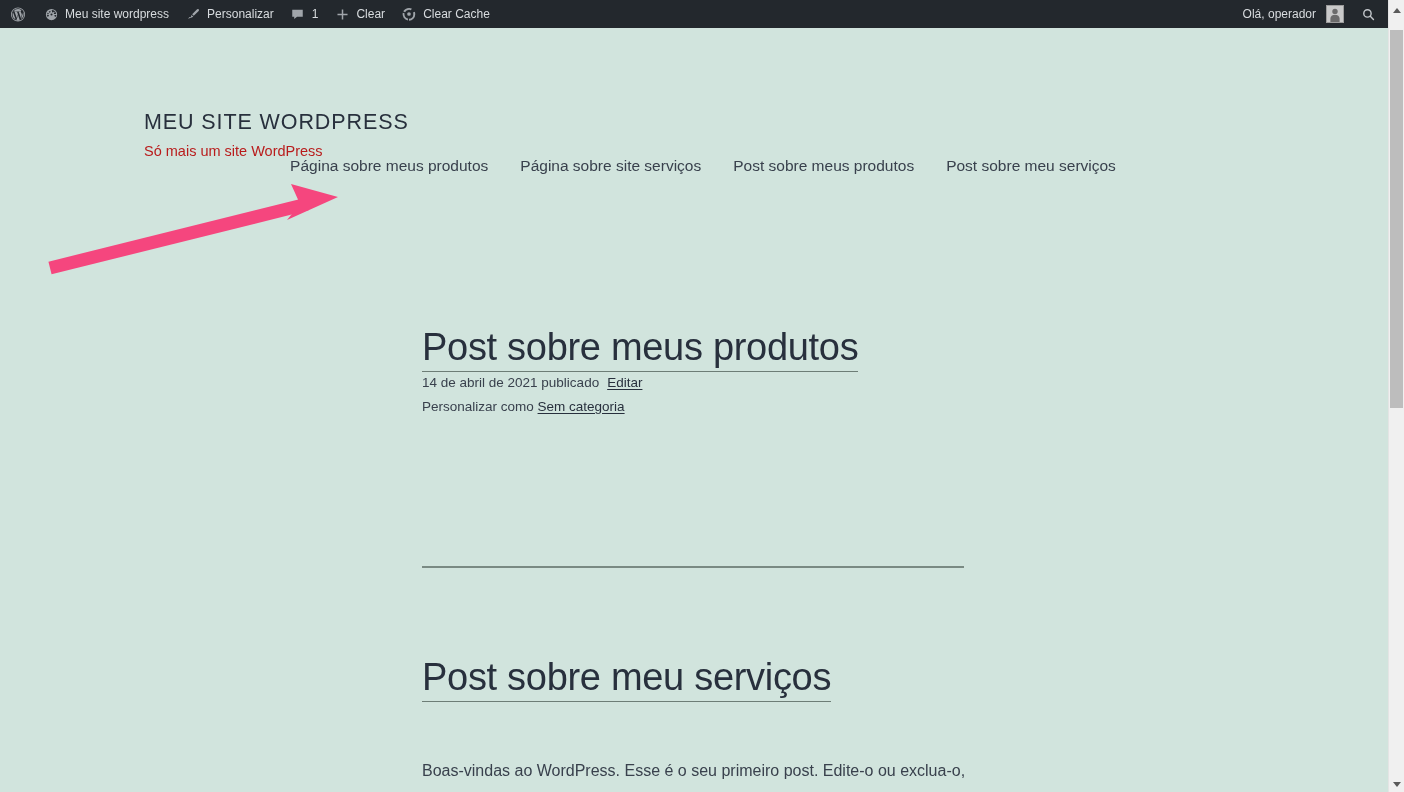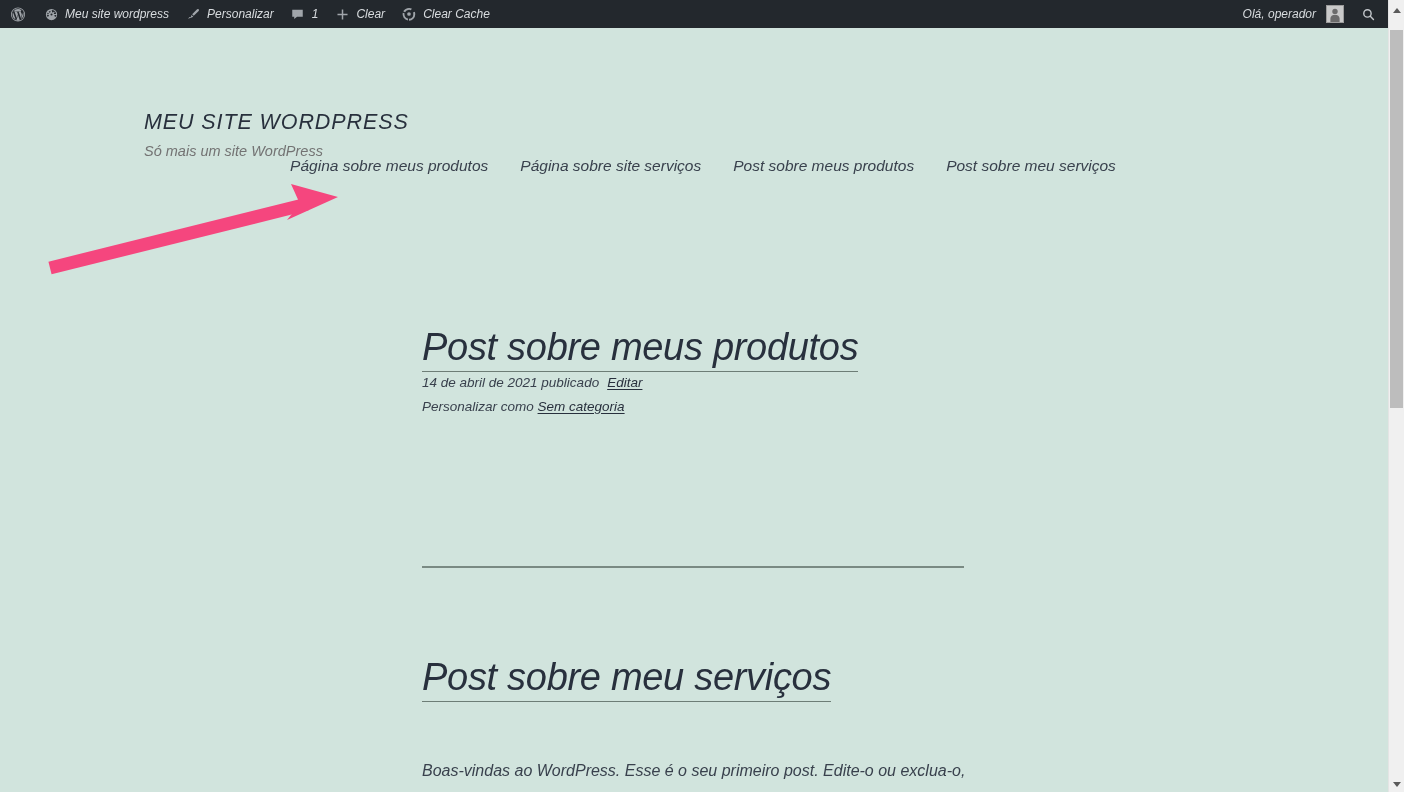--- a/index.html
+++ b/index.html
@@ -17,21 +17,20 @@
   }
 
   
   #viewport {
     position: absolute;
     left: 0; top: 0;
     width: 1388px;
     height: 792px;
     background: #d1e4dd;
     overflow: hidden;
-    font-style: italic;
   }
 
   
   #adminbar {
     position: absolute;
     left: 0; top: 0;
     width: 1388px;
     height: 28px;
     background: #23282d;
     color: #d8dcdf;
@@ -102,21 +101,21 @@
     letter-spacing: 0.9px;
     color: #28303d;
     font-weight: 400;
     white-space: nowrap;
   }
   #site-tagline {
     position: absolute;
     left: 144px;
     top: 100px;
     font-size: 14.5px;
-    color: #737373;
+    color: #b91c1c;
     white-space: nowrap;
   }
 
   
   #primary-nav {
     position: absolute;
     left: 0;
     top: 155px;
     width: 1388px;
     display: flex;

